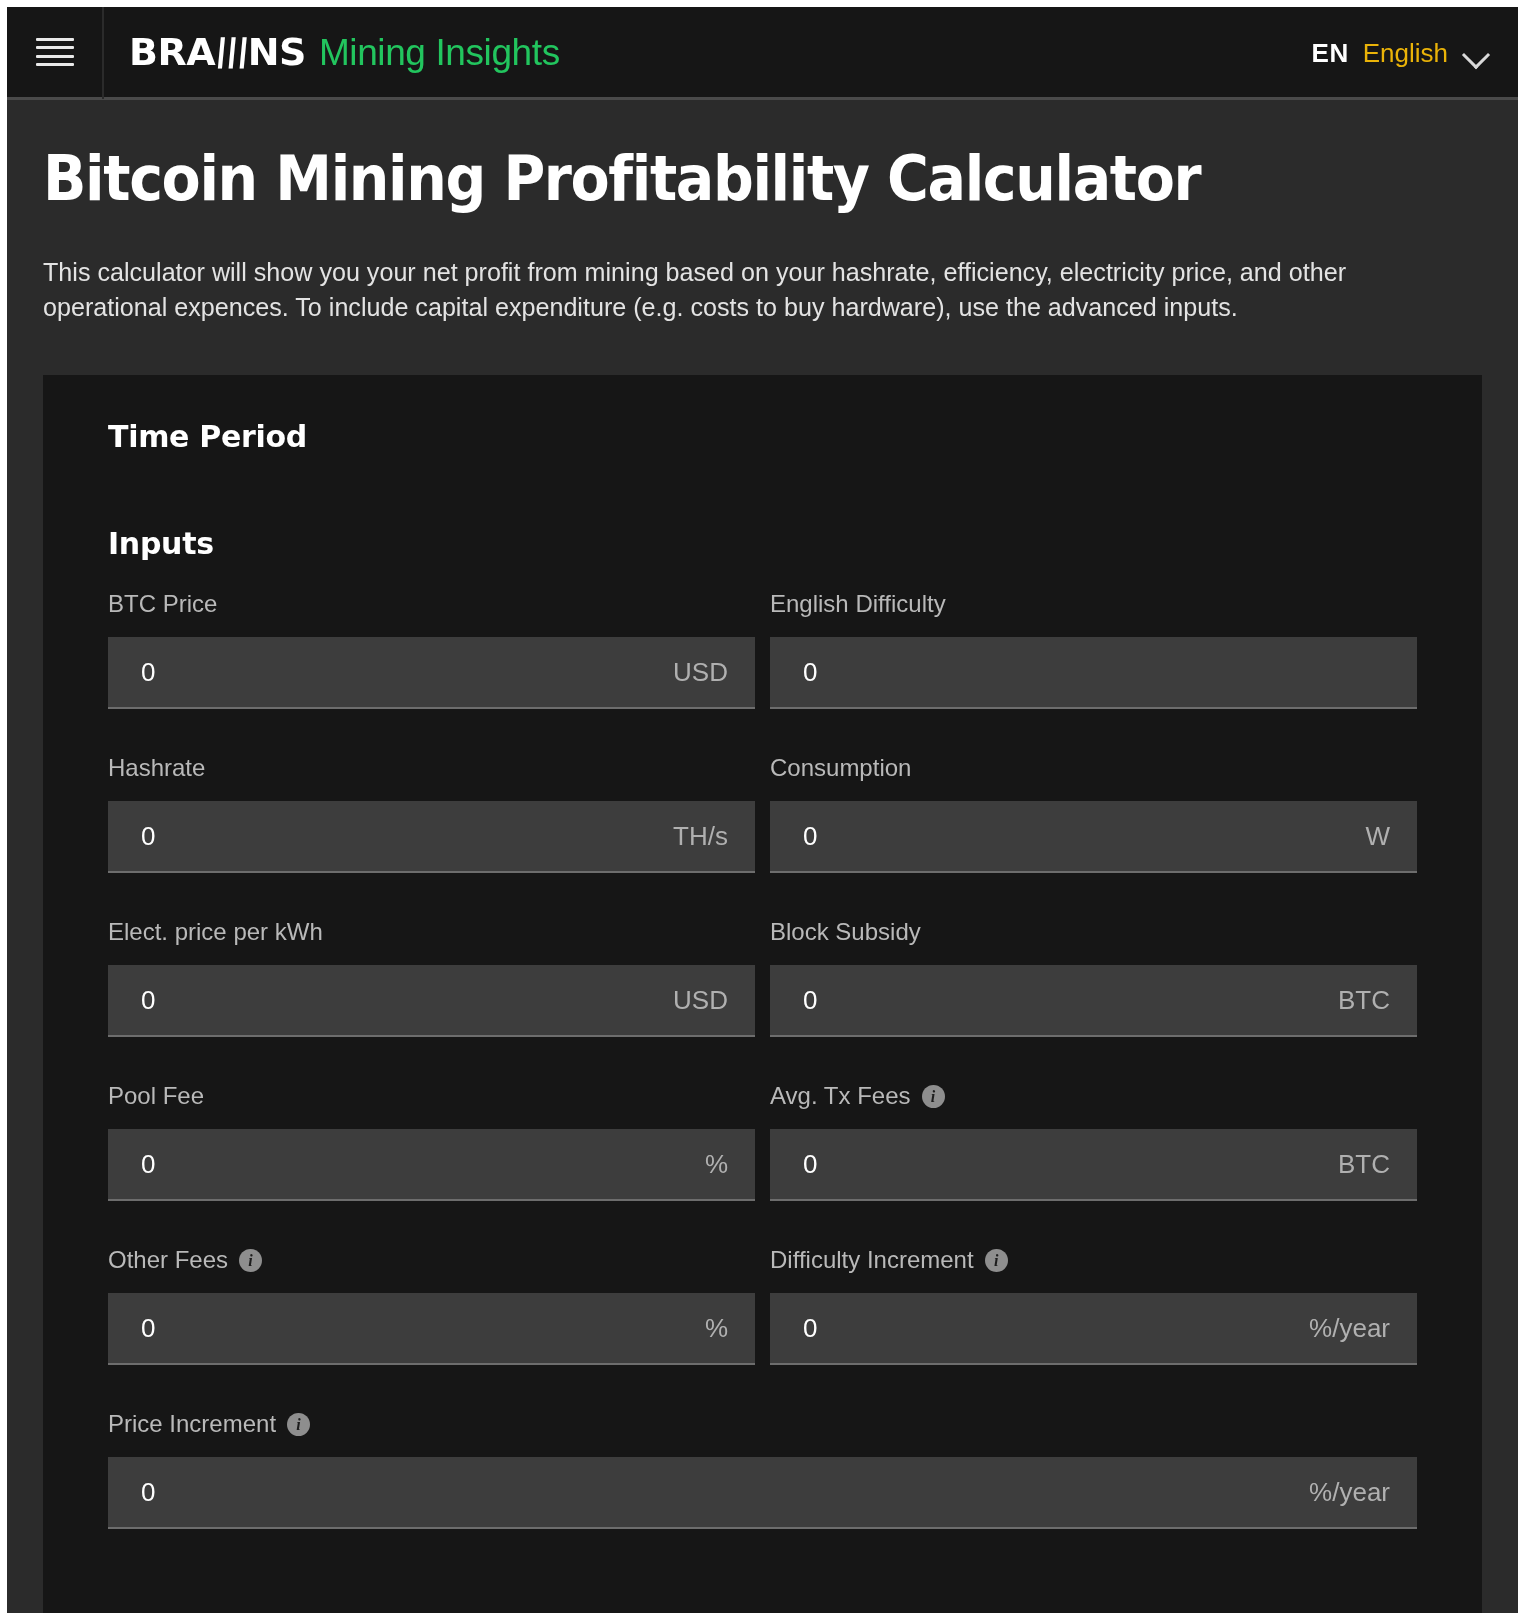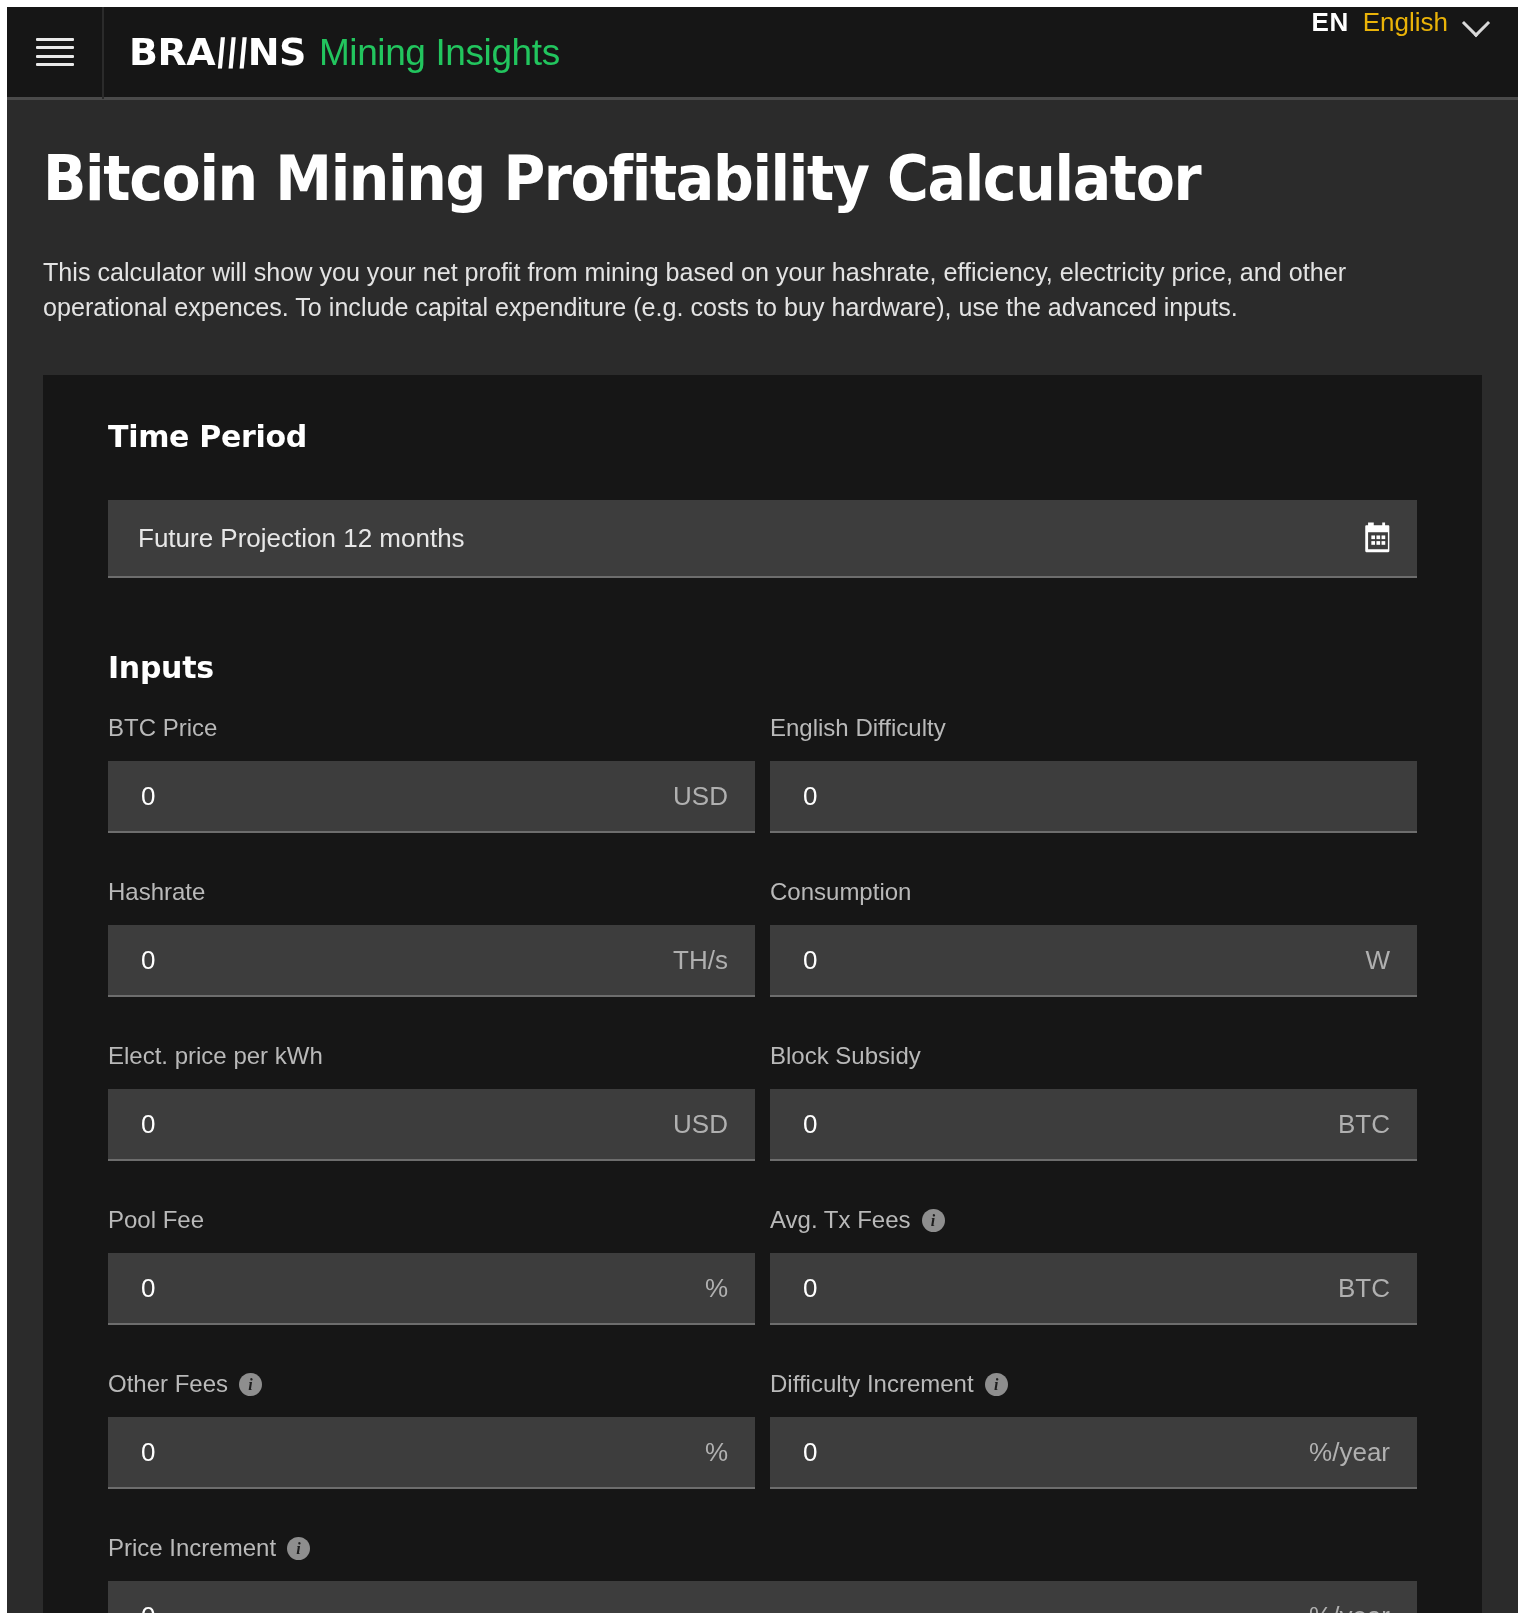--- a/index.html
+++ b/index.html
@@ -83,20 +83,21 @@
     margin-left: 13px;
     letter-spacing: -0.4px;
   }
 
   .lang {
     position: absolute;
     right: 26px;
     top: 0;
     height: 93px;
     display: flex;
+    align-items: center;
     gap: 14px;
     cursor: pointer;
   }
   .lang-code {
     font-size: 26px;
     font-weight: 700;
     color: #ffffff;
     letter-spacing: 0.5px;
   }
   .lang-name {
@@ -277,34 +278,20 @@
 
   <div class="content">
 
     <h1 class="page-title">Bitcoin Mining Profitability Calculator</h1>
     <p class="page-desc">This calculator will show you your net profit from mining based on your hashrate, efficiency, electricity price, and other operational expences. To include capital expenditure (e.g. costs to buy hardware), use the advanced inputs.</p>
 
     <div class="card">
 
       <div class="section-title">Time Period</div>
 
-      <div class="period-field">
-        <span class="period-value">Future Projection 12 months</span>
-        <span>
-          <svg class="cal-icon" viewBox="0 0 24 24" aria-hidden="true">
-            <path fill="#ffffff" d="M7 1h2v2h6V1h2v2h2.2c.45 0 .8.36.8.8v17.4c0 .44-.35.8-.8.8H3.8a.8.8 0 0 1-.8-.8V3.8c0-.44.35-.8.8-.8H5V1h2zM5 8v12h14V8H5z"></path>
-            <rect x="7.3" y="10.2" width="2.6" height="2.6" fill="#ffffff"></rect>
-            <rect x="10.9" y="10.2" width="2.6" height="2.6" fill="#ffffff"></rect>
-            <rect x="14.5" y="10.2" width="2.6" height="2.6" fill="#ffffff"></rect>
-            <rect x="7.3" y="14.2" width="2.6" height="2.6" fill="#ffffff"></rect>
-            <rect x="10.9" y="14.2" width="2.6" height="2.6" fill="#ffffff"></rect>
-            <rect x="14.5" y="14.2" width="2.6" height="2.6" fill="#ffffff"></rect>
-          </svg>
-        </span>
-      </div>
 
       <div class="section-title inputs-title">Inputs</div>
 
       <div class="grid">
           <div class="field">
             <div class="field-label">
               <span>BTC Price</span>
             </div>
             <div class="input-box">
               <span class="input-value">0</span>

